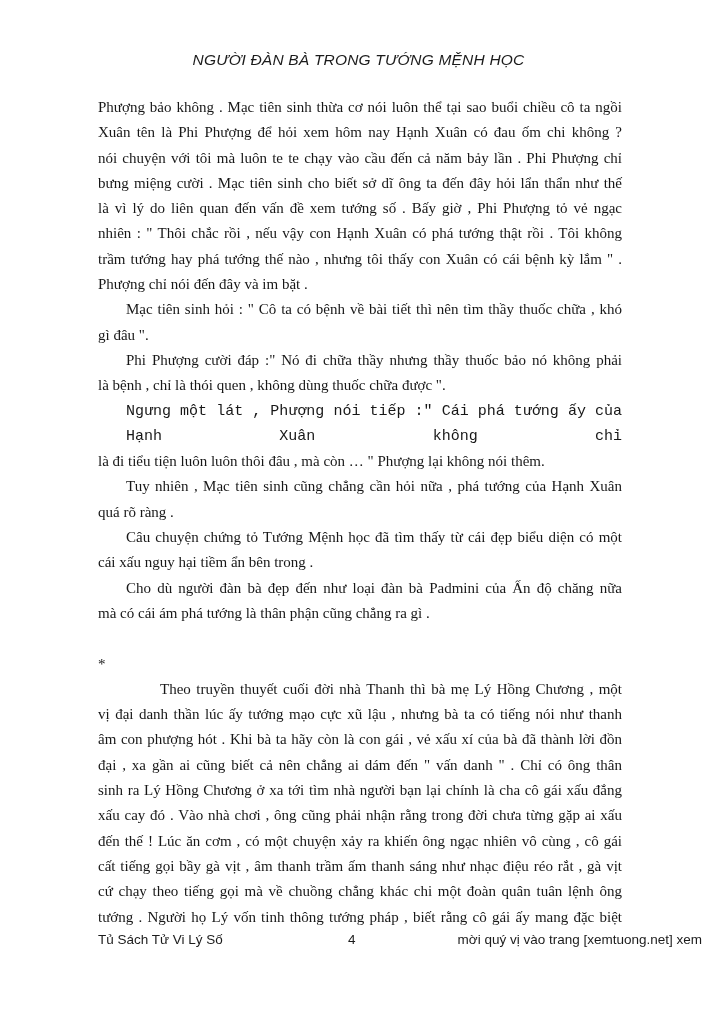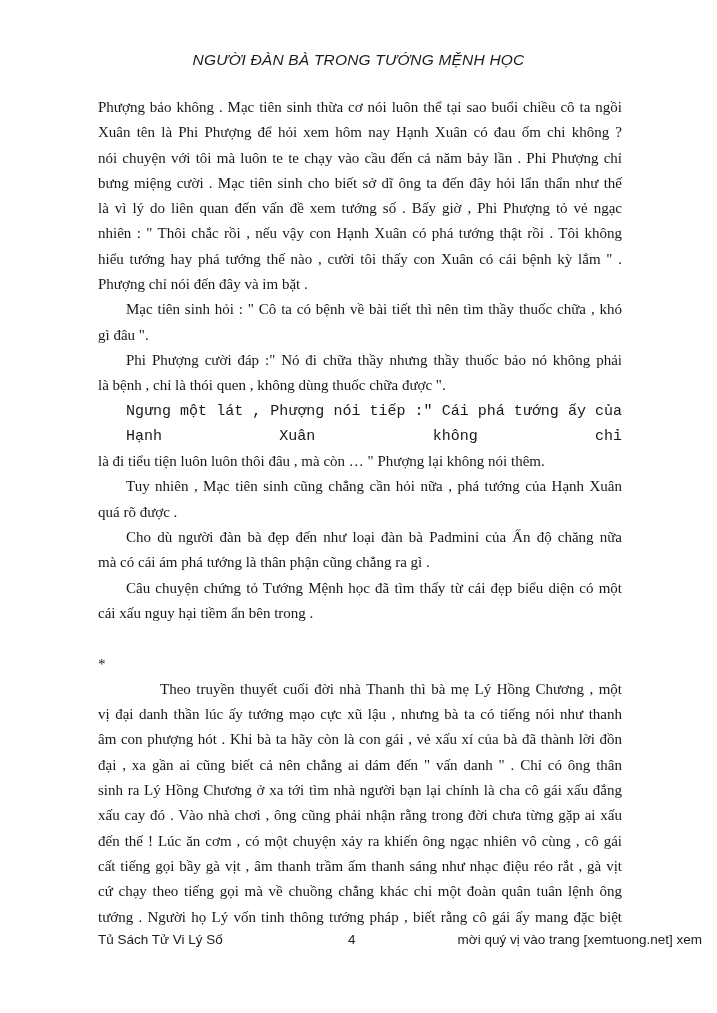--- a/index.html
+++ b/index.html
@@ -68,46 +68,46 @@
   <div class="page-title">NGƯỜI ĐÀN BÀ TRONG TƯỚNG MỆNH HỌC</div>
 
   <div class="page-body">
       <div class="para">
         <div class="line just">Phượng bảo không . Mạc tiên sinh thừa cơ nói luôn thể tại sao buổi chiều cô ta ngồi</div>
         <div class="line just">Xuân tên là Phi Phượng để hỏi xem hôm nay Hạnh Xuân có đau ốm chi không ?</div>
         <div class="line just">nói chuyện với tôi mà luôn te te chạy vào cầu đến cả năm bảy lần . Phi Phượng chỉ</div>
         <div class="line just">bưng miệng cười . Mạc tiên sinh cho biết sở dĩ ông ta đến đây hỏi lẩn thẩn như thế</div>
         <div class="line just">là vì lý do liên quan đến vấn đề xem tướng số . Bấy giờ , Phi Phượng tỏ vẻ ngạc</div>
         <div class="line just">nhiên : " Thôi chắc rồi , nếu vậy con Hạnh Xuân có phá tướng thật rồi . Tôi không</div>
-        <div class="line just">hiểu tướng hay phá tướng thế nào , cười tôi thấy con Xuân có cái bệnh kỳ lắm " .</div>
+        <div class="line just">trầm tướng hay phá tướng thế nào , nhưng tôi thấy con Xuân có cái bệnh kỳ lắm " .</div>
         <div class="line">Phượng chỉ nói đến đây và im bặt .</div>
       </div>
       <div class="para">
         <div class="line just" style="padding-left: 28px;">Mạc tiên sinh hỏi : " Cô ta có bệnh về bài tiết thì nên tìm thầy thuốc chữa , khó</div>
         <div class="line">gì đâu ".</div>
       </div>
       <div class="para">
         <div class="line just" style="padding-left: 28px;">Phi Phượng cười đáp :" Nó đi chữa thầy nhưng thầy thuốc bảo nó không phải</div>
         <div class="line">là bệnh , chỉ là thói quen , không dùng thuốc chữa được ".</div>
       </div>
       <div class="para">
         <div class="line just" style="padding-left: 28px; font-family: Liberation Mono, monospace;">Ngưng một lát , Phượng nói tiếp :" Cái phá tướng ấy của Hạnh Xuân không chỉ</div>
         <div class="line">là đi tiểu tiện luôn luôn thôi đâu , mà còn … " Phượng lại không nói thêm.</div>
       </div>
       <div class="para">
         <div class="line just" style="padding-left: 28px;">Tuy nhiên , Mạc tiên sinh cũng chẳng cần hỏi nữa , phá tướng của Hạnh Xuân</div>
-        <div class="line">quá rõ được .</div>
+        <div class="line">quá rõ ràng .</div>
+      </div>
+      <div class="para">
+        <div class="line just" style="padding-left: 28px;">Câu chuyện chứng tỏ Tướng Mệnh học đã tìm thấy từ cái đẹp biểu diện có một</div>
+        <div class="line">cái xấu nguy hại tiềm ẩn bên trong .</div>
       </div>
       <div class="para">
         <div class="line just" style="padding-left: 28px;">Cho dù người đàn bà đẹp đến như loại đàn bà Padmini của Ấn độ chăng nữa</div>
         <div class="line">mà có cái ám phá tướng là thân phận cũng chẳng ra gì .</div>
-      </div>
-      <div class="para">
-        <div class="line just" style="padding-left: 28px;">Câu chuyện chứng tỏ Tướng Mệnh học đã tìm thấy từ cái đẹp biểu diện có một</div>
-        <div class="line">cái xấu nguy hại tiềm ẩn bên trong .</div>
       </div>
       <div class="line divider">*</div>
       <div class="para">
         <div class="line just" style="padding-left: 62px;">Theo truyền thuyết cuối đời nhà Thanh thì bà mẹ Lý Hồng Chương , một</div>
         <div class="line just">vị đại danh thần lúc ấy tướng mạo cực xũ lậu , nhưng bà ta có tiếng nói như thanh</div>
         <div class="line just">âm con phượng hót . Khi bà ta hãy còn là con gái , vẻ xấu xí của bà đã thành lời đồn</div>
         <div class="line just">đại , xa gần ai cũng biết cả nên chẳng ai dám đến " vấn danh " . Chỉ có ông thân</div>
         <div class="line just">sinh ra Lý Hồng Chương ở xa tới tìm nhà người bạn lại chính là cha cô gái xấu đắng</div>
         <div class="line just">xấu cay đó . Vào nhà chơi , ông cũng phải nhận rằng trong đời chưa từng gặp ai xấu</div>
         <div class="line just">đến thế ! Lúc ăn cơm , có một chuyện xảy ra khiến ông ngạc nhiên vô cùng , cô gái</div>

